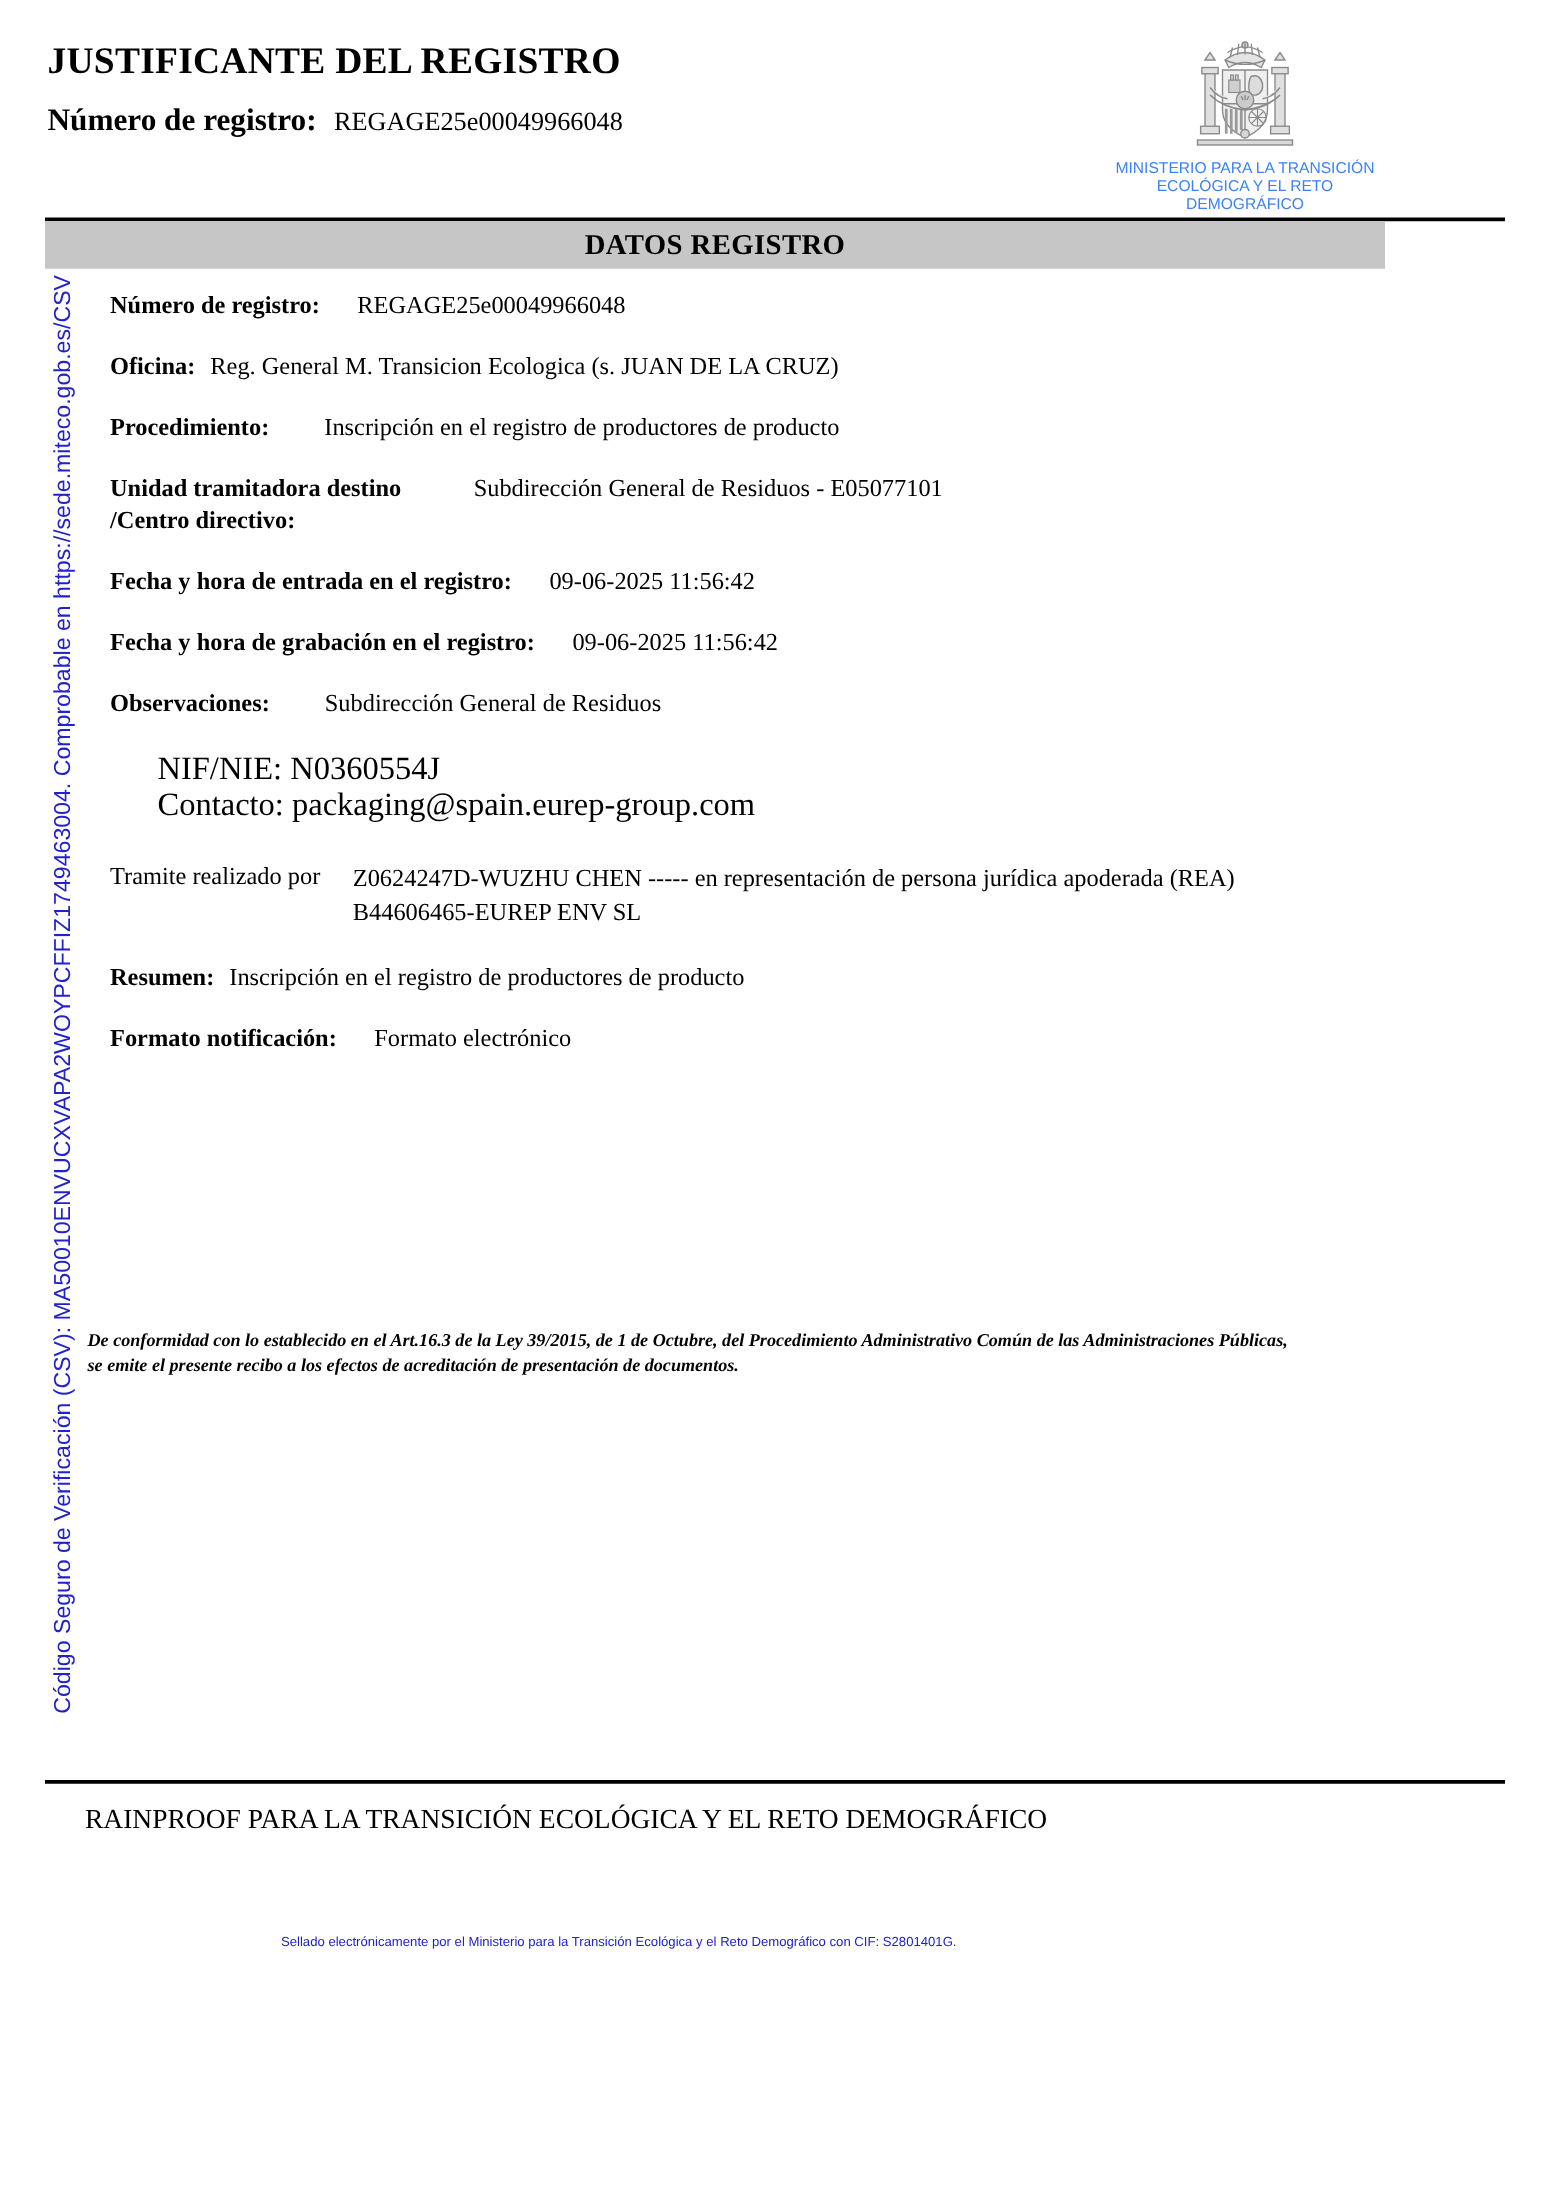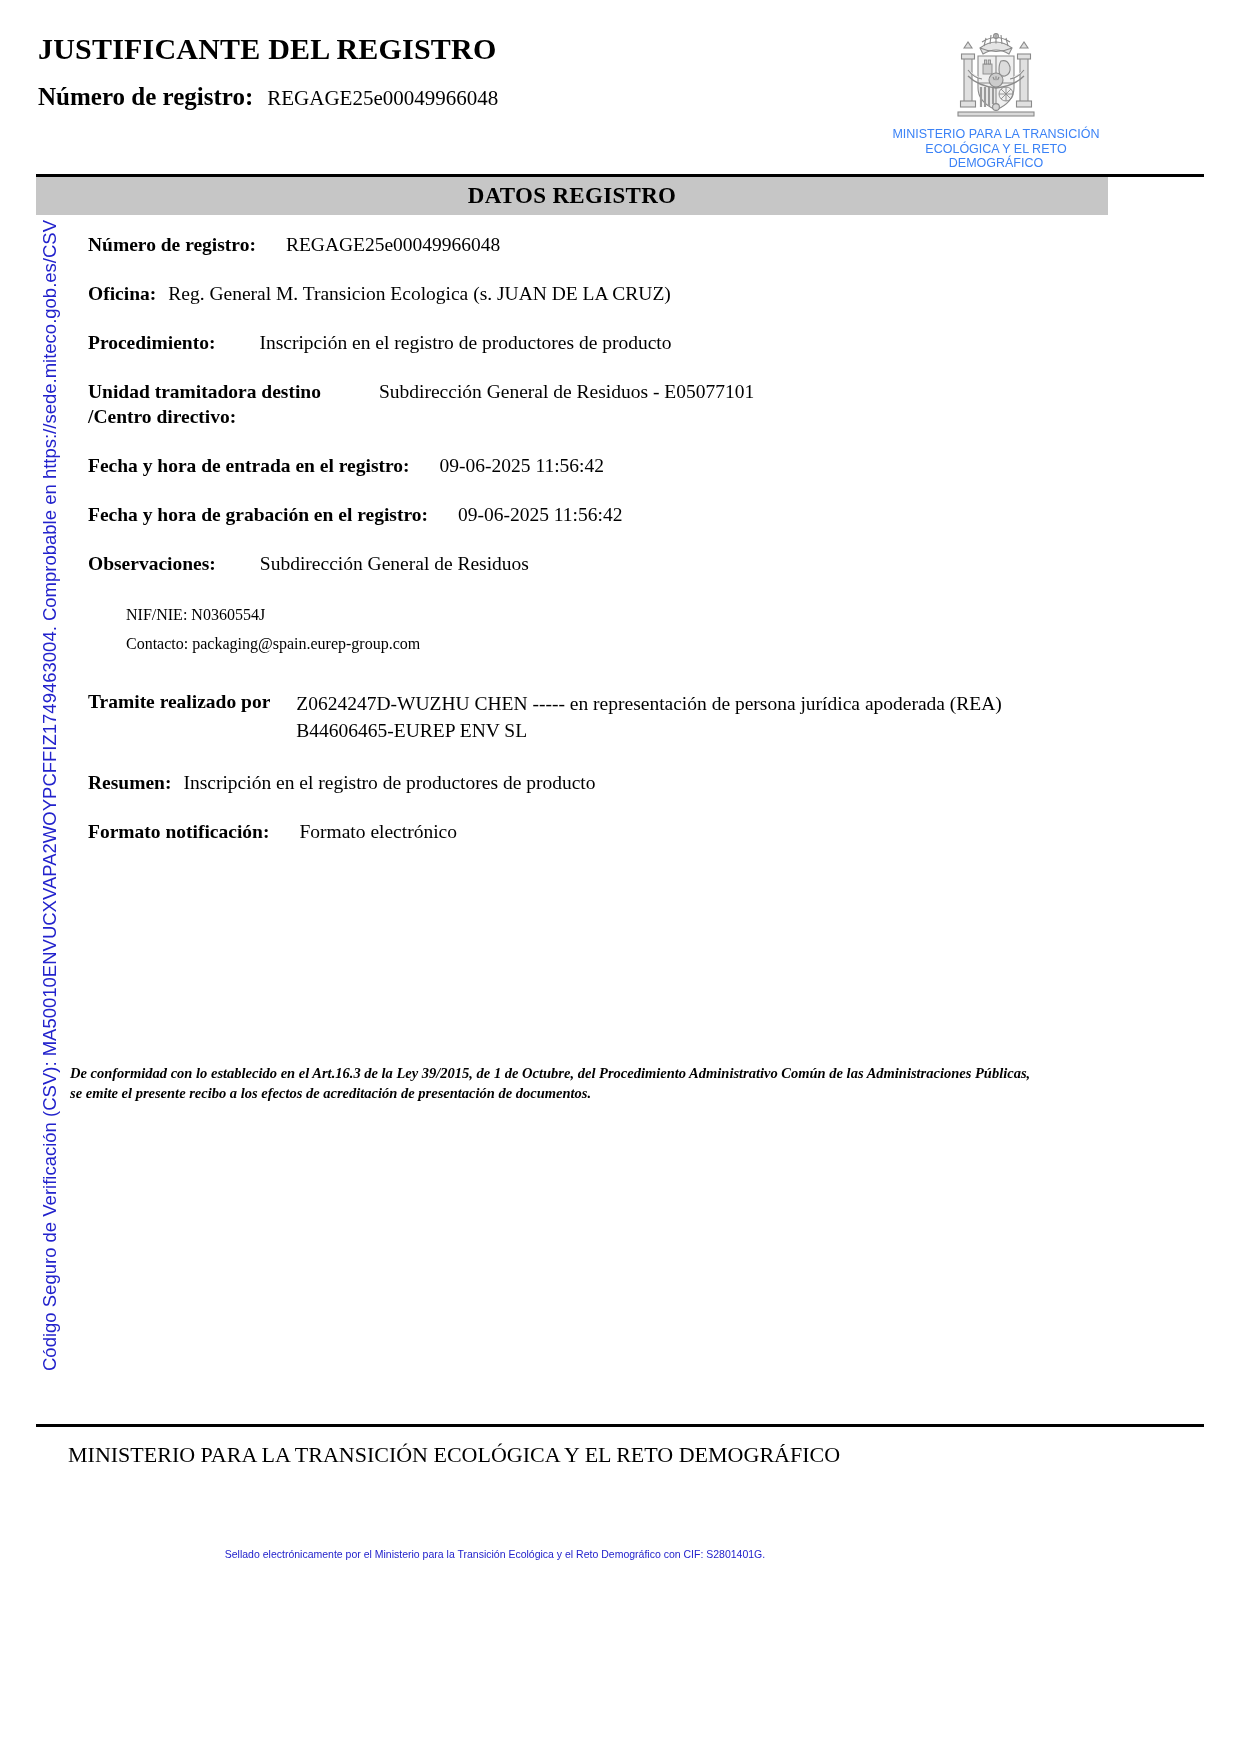--- a/index.html
+++ b/index.html
@@ -133,35 +133,35 @@
     font-weight: bold;
     display: block;
   }
 
   .block-label {
     font-size: 19.5px;
     font-weight: bold;
     margin-bottom: 6px;
   }
   .sub-line {
-    font-size: 16px;
+    font-size: 26px;
     line-height: 29px;
     margin-left: 38px;
   }
   .block {
     margin-bottom: 24px;
   }
   .tramite {
     display: flex;
     align-items: flex-start;
     margin-bottom: 26px;
   }
   .tramite .lbl {
     font-size: 19.5px;
-    font-weight: bold;
+    font-weight: normal;
     flex: 0 0 auto;
     padding-top: 1px;
     text-align: center;
   }
   .tramite .vals {
     margin-left: 26px;
     font-size: 19.5px;
     line-height: 27px;
   }
 
@@ -367,16 +367,16 @@
   </div>
 
   <div id="legal-note">
     <div>De conformidad con lo establecido en el Art.16.3 de la Ley 39/2015, de 1 de Octubre, del Procedimiento Administrativo Común de las Administraciones Públicas,</div>
     <div>se emite el presente recibo a los efectos de acreditación de presentación de documentos.</div>
   </div>
 
   <div id="csv-sidebar">Código Seguro de Verificación (CSV): MA50010ENVUCXVAPA2WOYPCFFIZ1749463004. Comprobable en https://sede.miteco.gob.es/CSV</div>
 
   <div id="footer-rule"></div>
-  <div id="footer-title">MINISTERIO PARA LA TRANSICIÓN ECOLÓGICA Y EL RETO DEMOGRÁFICO</div>
+  <div id="footer-title">RAINPROOF PARA LA TRANSICIÓN ECOLÓGICA Y EL RETO DEMOGRÁFICO</div>
   <div id="seal-line">Sellado electrónicamente por el Ministerio para la Transición Ecológica y el Reto Demográfico con CIF: S2801401G.</div>
 
 </div>
 
 </body></html>

